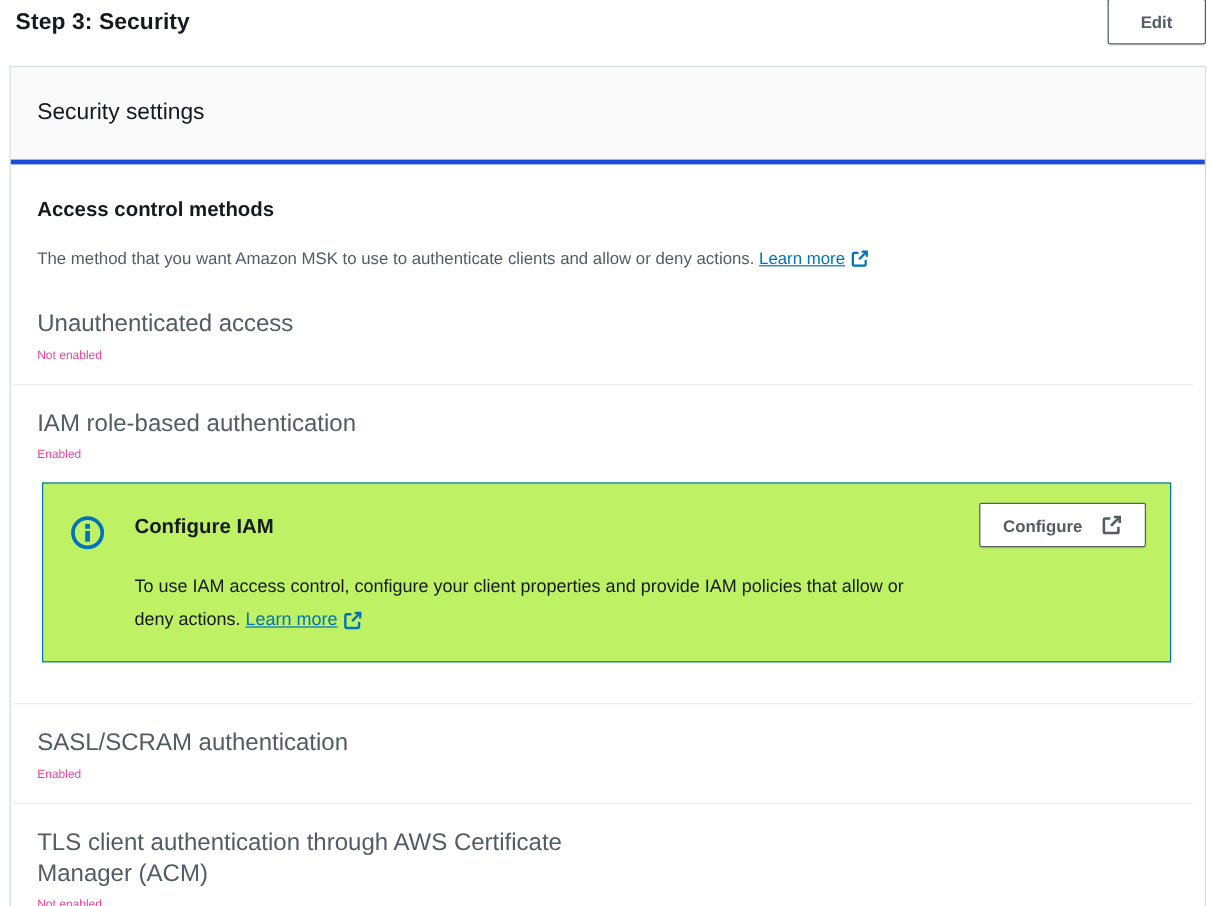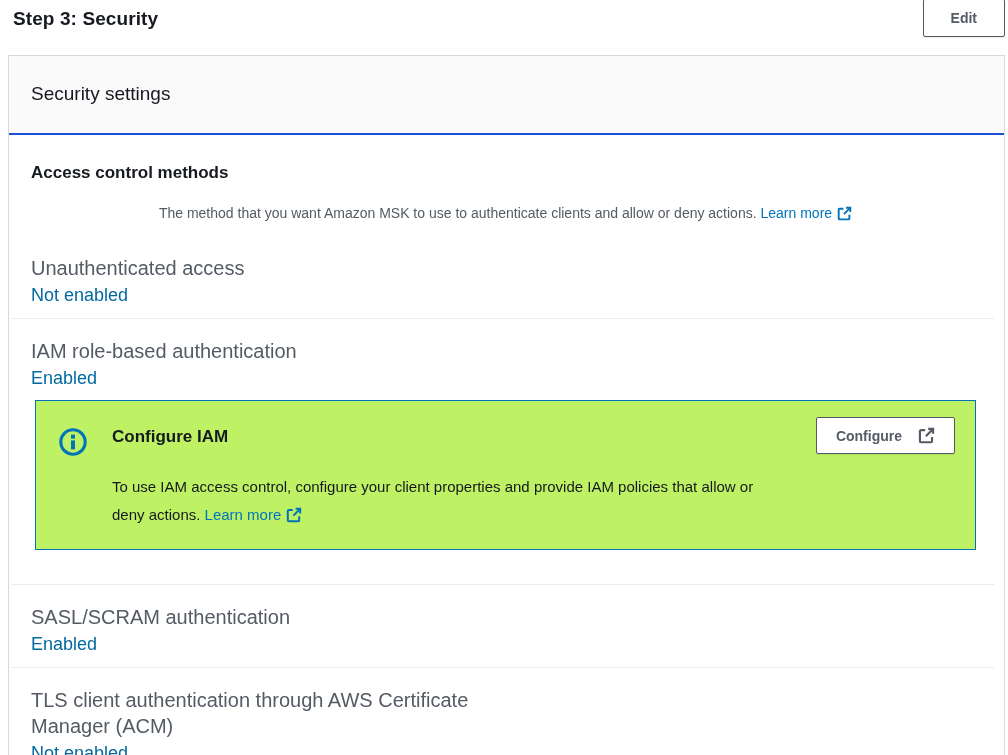--- a/index.html
+++ b/index.html
@@ -33,61 +33,61 @@
   .edit-btn { position: absolute; top: -6px; right: 0; padding: 10px 27px; }
 
   
   .card {
     margin-top: 10px;
     border: 1px solid #d5dbdb;
     background: #ffffff;
   }
   .card-header {
     background: #fafafa;
-    border-bottom: 2px solid #1d4ed8;
+    border-bottom: 4px solid #1d4ed8;
     padding: 26px 24px 27px 22px;
   }
   .card-title {
     margin: 0;
     font-size: 19px; line-height: 24px;
     font-weight: 400; color: #16191f;
   }
   .card-body { padding: 26px 24px 30px 22px; }
 
   .section-heading {
     margin: 0 0 18px 0;
     font-size: 17px; line-height: 24px; font-weight: 700; color: #16191f;
   }
   .section-desc {
     margin: 0 0 32px 0;
-    font-size: 14px; line-height: 20px; color: #545b64; text-align: center;
+    font-size: 14px; line-height: 20px; color: #545b64;
   }
 
   .field-label {
     font-size: 20px; line-height: 26px; color: #545b64;
     max-width: 440px;
   }
   .field-value {
     margin-top: 4px;
-    font-size: 18px; line-height: 20px; color: #0369a1;
+    font-size: 10px; line-height: 20px; color: #ec4899;
   }
 
   .divider {
     border: none; border-top: 1px solid #eaeded;
     margin: 13px -14px 19px -20px;
     height: 0;
   }
 
   
   .link {
     color: #0073bb; text-decoration: none;
     display: inline-flex; align-items: center; gap: 5px;
     cursor: pointer;
   }
-  .link .link-text { }
+  .link .link-text { text-decoration: underline; }
   .ext-icon { flex: 0 0 auto; }
 
   
   .info-box {
     display: flex; align-items: flex-start;
     margin: 12px 4px 34px 4px;
     background: #bef264;
     border: 1px solid #0073bb;
     padding: 24px 20px 20px 22px;
   }

